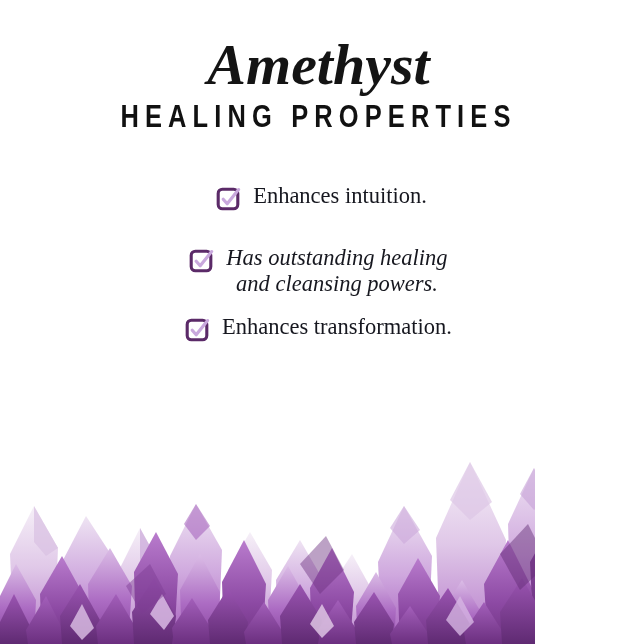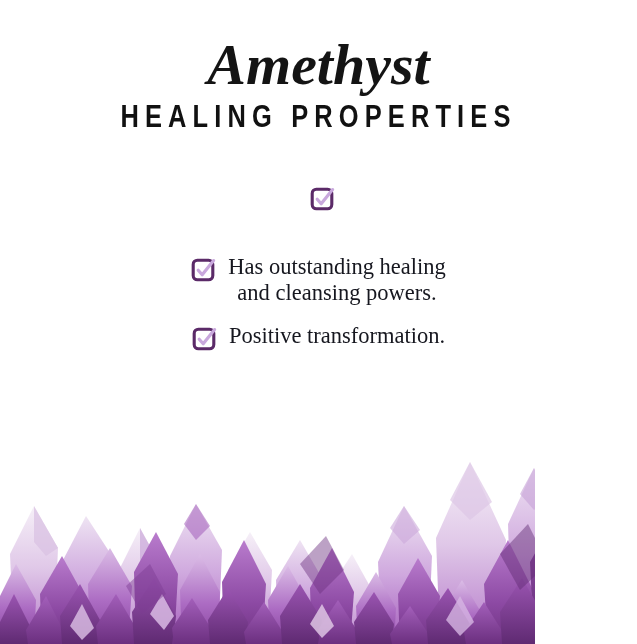--- a/index.html
+++ b/index.html
@@ -87,21 +87,21 @@
     line-height: 26px;
     color: #16171f;
     text-align: center;
     white-space: pre-line;
   }
 
   
   .r1 { margin-top: 0px; }
   .r2 { margin-top: 30px; }
   .r3 { margin-top: 30px; }
-  .r4 { margin-top: 37px; }
+  .r4 { margin-top: 28px; font-style: italic; }
   .r5 { margin-top: 17px; }
 
   
   .pad-left-1 { padding-left: 6px; }
   .pad-left-2 { padding-left: 10px; }
 
   
   .crystals {
     position: absolute;
     left: 0;
@@ -124,20 +124,21 @@
   <div class="list">
 
     <div class="row-wrap list-item r1">
       <div class="row-inner pad-left-1">
         <span class="check">
           <svg viewBox="0 0 26 26" xmlns="http://www.w3.org/2000/svg">
             <rect x="2.2" y="3.2" width="19.6" height="19.6" rx="4.2" ry="4.2" fill="#ffffff" stroke="#5b2a68" stroke-width="3.1"></rect>
             <path d="M7.2 13.2 L11.2 17.8 L22.6 3.6" fill="none" stroke="#c9a8dd" stroke-width="3.2" stroke-linecap="round" stroke-linejoin="round"></path>
           </svg>
         </span>
+        <span class="item-text">Enhances intuition.</span>
       </div>
     </div>
 
 
 
     <div class="row-wrap list-item r4">
       <div class="row-inner">
         <span class="check">
           <svg viewBox="0 0 26 26" xmlns="http://www.w3.org/2000/svg">
             <rect x="2.2" y="3.2" width="19.6" height="19.6" rx="4.2" ry="4.2" fill="#ffffff" stroke="#5b2a68" stroke-width="3.1"></rect>
@@ -150,21 +151,21 @@
     </div>
 
     <div class="row-wrap list-item r5">
       <div class="row-inner">
         <span class="check">
           <svg viewBox="0 0 26 26" xmlns="http://www.w3.org/2000/svg">
             <rect x="2.2" y="3.2" width="19.6" height="19.6" rx="4.2" ry="4.2" fill="#ffffff" stroke="#5b2a68" stroke-width="3.1"></rect>
             <path d="M7.2 13.2 L11.2 17.8 L22.6 3.6" fill="none" stroke="#c9a8dd" stroke-width="3.2" stroke-linecap="round" stroke-linejoin="round"></path>
           </svg>
         </span>
-        <span class="item-text">Positive transformation.</span>
+        <span class="item-text">Enhances transformation.</span>
       </div>
     </div>
 
   </div>
 
   <div class="crystals">
     <svg viewBox="0 0 637 200" preserveAspectRatio="none" xmlns="http://www.w3.org/2000/svg">
       <defs>
         <linearGradient id="gPale" x1="0" y1="0" x2="0" y2="1">
           <stop offset="0%" stop-color="#f6f0f8"></stop>

